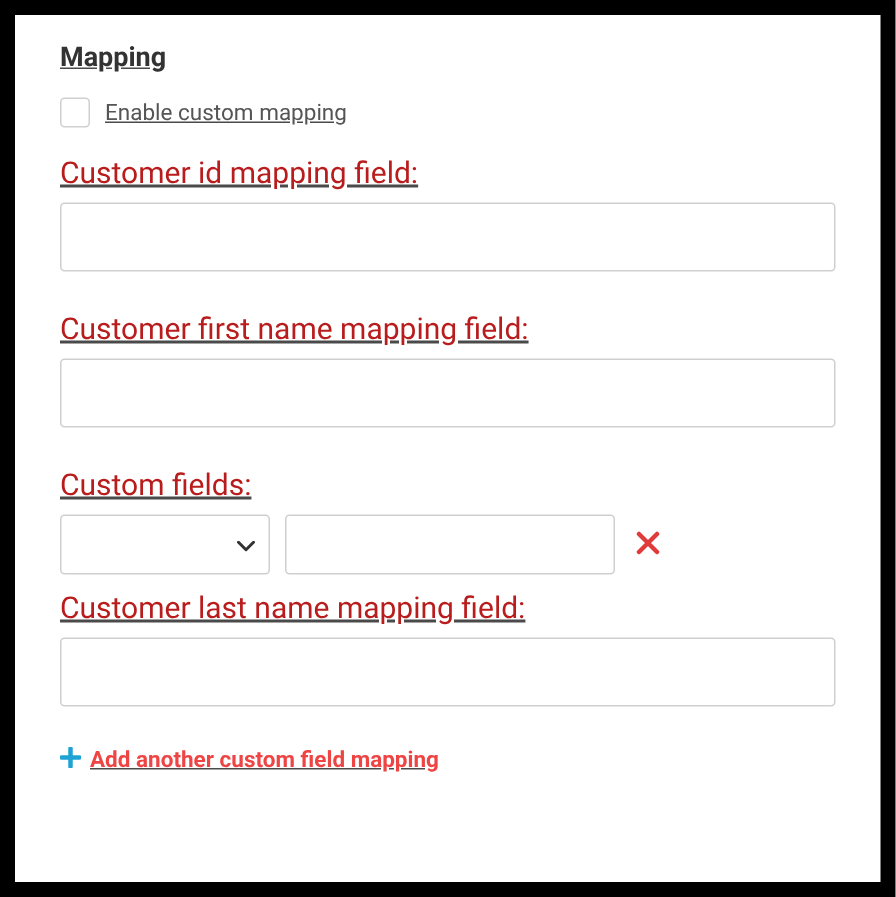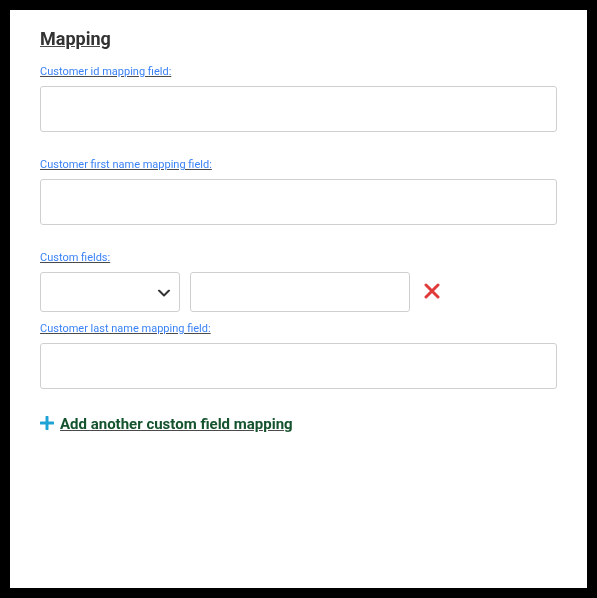--- a/index.html
+++ b/index.html
@@ -42,22 +42,22 @@
     cursor: pointer;
   }
   .checkbox-label {
     font-size: 15px;
     color: #555;
   }
   .field-group {
     margin-bottom: 26px;
   }
   .field-label {
-    font-size: 11px;
-    color: #3b82f6;
+    font-size: 20px;
+    color: #b91c1c;
     margin-bottom: 8px;
     display: block;
   }
   .text-input {
     width: 100%;
     height: 46px;
     border: 1px solid #cfcfcf;
     border-radius: 3px;
     padding: 8px 10px;
     font-size: 15px;
@@ -106,40 +106,44 @@
     font-size: 20px;
     font-weight: 700;
     cursor: pointer;
     line-height: 1;
     padding: 4px;
   }
   .add-link {
     display: flex;
     align-items: center;
     gap: 6px;
-    color: #14532d;
+    color: #ef4444;
     font-size: 15px;
     font-weight: 700;
     cursor: pointer;
     margin-top: 26px;
     text-decoration: none;
   }
   .add-link .plus {
     font-size: 16px;
     font-weight: 900;
     line-height: 1;
   }
 </style>
 </head>
 <body>
 
 <div class="frame">
 
   <h2 class="section-title">Mapping</h2>
 
+  <div class="checkbox-row">
+    <div class="checkbox-box"></div>
+    <span class="checkbox-label">Enable custom mapping</span>
+  </div>
 
   <div class="field-group">
     <label class="field-label">Customer id mapping field:</label>
     <input type="text" class="text-input" value="" style="">
   </div>
 
   <div class="field-group">
     <label class="field-label">Customer first name mapping field:</label>
     <input type="text" class="text-input" value="" style="">
   </div>

